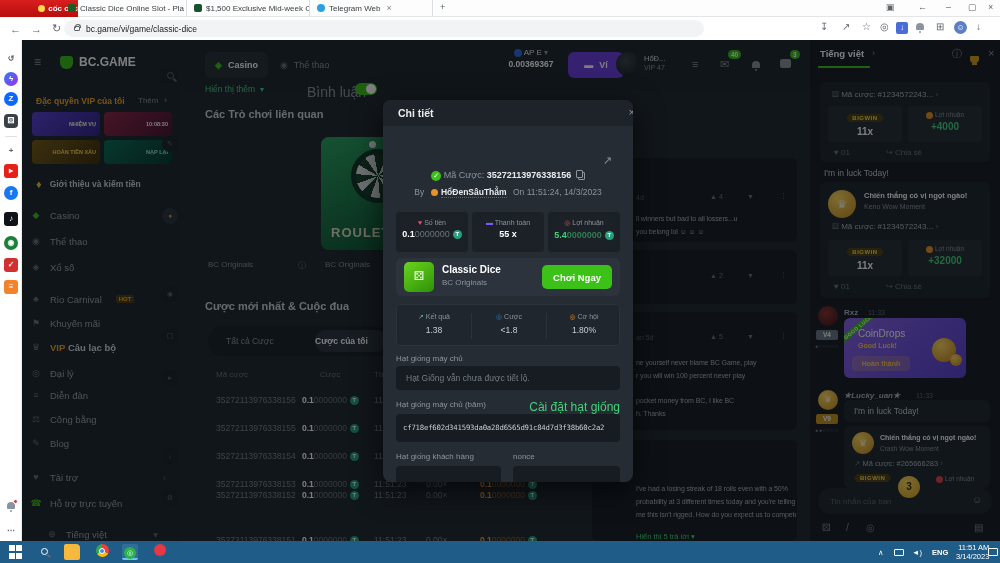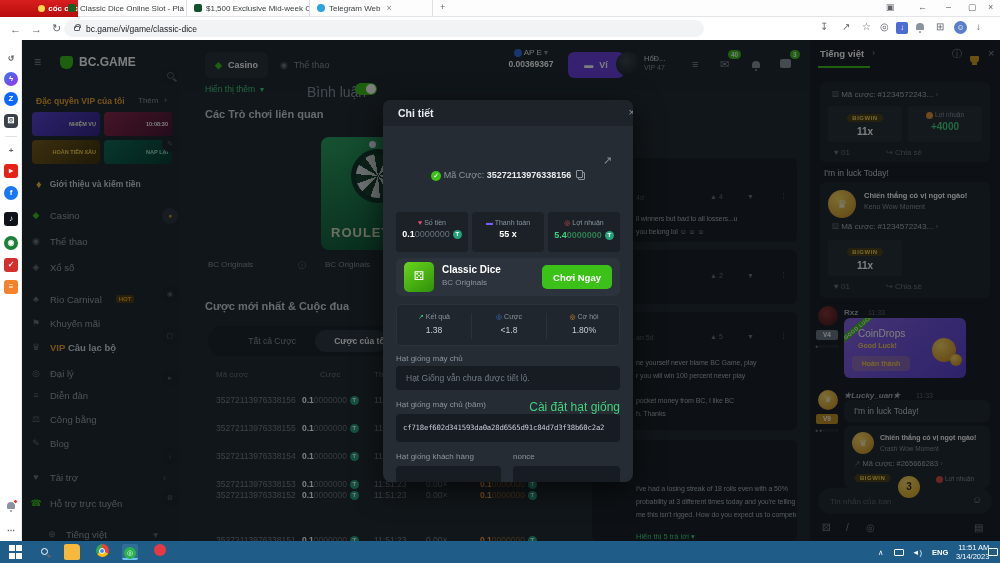--- a/index.html
+++ b/index.html
@@ -43,21 +43,21 @@
 .pill{position:absolute;top:12px;height:26px;border-radius:6px;display:flex;align-items:center;gap:6px;padding:0 10px;font-size:9px}
 .badge{position:absolute;background:#3bc117;color:#fff;font-size:6.5px;font-weight:bold;border-radius:6px;padding:1px 3px}
 .hic{position:absolute;top:18px;color:#8b949e;font-size:11px}
 
 .bcmain{position:absolute;left:158px;top:50px;width:630px;height:451px;z-index:1}
 .gamecard{position:absolute;top:47px;width:111px;height:113px;border-radius:8px;overflow:hidden}
 .gtitle{position:absolute;left:10px;bottom:10px;font-size:13px;font-weight:bold;letter-spacing:1px;color:rgba(255,243,214,.85)}
 .prov{position:absolute;font-size:8px;color:#8b949e}
 .sect{position:absolute;font-size:11px;font-weight:bold;color:#cfd5da}
 .tabbar{position:absolute;left:28px;top:236px;width:420px;height:30px;background:#1a2026;border-radius:16px}
-.btab{position:absolute;top:4px;height:22px;line-height:22px;font-size:8.5px;color:#8b949e;text-align:right}
+.btab{position:absolute;top:4px;height:22px;line-height:22px;font-size:8.5px;color:#8b949e;text-align:left}
 .btab.on{background:#2b333c;border-radius:12px;color:#fff;font-weight:bold}
 .thead{position:absolute;font-size:8px;color:#6b7480}
 .trow{position:absolute;left:28px;width:540px;height:28px;line-height:28px;font-size:8.5px}
 .trow span{position:absolute;top:0}
 .c-id{left:8px;color:#7a828c}
 .c-bet{left:94px;color:#fff;font-weight:bold}
 .c-betd{color:#6b737c;font-weight:normal}
 .c-time{left:166px;color:#7a828c}
 .c-mult{left:218px;color:#7a828c}
 .c-p{left:272px;color:#ff9a3d;font-weight:bold}
@@ -443,20 +443,24 @@
       </div>
 
       <span class="abs" style="left:14px;top:128px;color:#c6cdd4;font-size:8.5px">I'm in luck Today!</span>
 
       <div class="wcard" style="top:142px;height:116px">
         <span class="abs goldav" style="left:8px;top:8px;width:28px;height:28px;font-size:11px;line-height:28px">♛</span>
         <span class="abs" style="left:44px;top:9px;color:#fff;font-size:7.5px;font-weight:bold">Chiến thắng có vị ngọt ngào!</span>
         <span class="abs" style="left:44px;top:21px;color:#8b949e;font-size:7px">Keno Wow Moment</span>
         <span class="betrow" style="left:12px;top:40px"><span style="color:#6b7480">⚄</span> <span>Mã cược: #1234572243...</span> <span style="color:#6b7480">›</span></span>
         <div class="cell" style="left:8px;top:58px"><span class="bigwin" style="margin-top:4px">BIGWIN</span><div class="wv">11x</div></div>
+        <div class="cell" style="left:88px;top:58px">
+            <div class="wlab" style="margin-top:5px"><span class="ocoin"></span><span>Lợi nhuận</span></div>
+            <div class="wp">+32000</div>
+          </div>
         <span class="act" style="left:14px;top:100px"><span>♥</span> <span>01</span></span>
         <span class="act" style="left:66px;top:100px"><span>↪</span> <span>Chia sẻ</span></span>
       </div>
 
       <span class="abs" style="left:8px;top:266px;width:20px;height:20px;border-radius:50%;background:radial-gradient(circle at 40% 35%,#8c3030,#3a1414)"></span>
       <span class="abs" style="left:34px;top:268px;color:#aab3bb;font-size:8px;font-weight:bold">Rxz</span>
       <span class="abs" style="left:58px;top:269px;color:#5c656e;font-size:7px">11:33</span>
       <span class="lvl" style="left:6px;top:290px;background:#6d7683">V4</span>
       <span class="dots" style="left:5px;top:303px">●○○○○○</span>
       <div class="cdcard">
@@ -509,20 +513,27 @@
       <div class="mhead">
         <span class="mtitle">Chi tiết</span>
         <span class="mclose">×</span>
       </div>
       <span class="abs" style="left:220px;top:54px;color:#8b949e;font-size:11px">↗</span>
       <div class="abs" style="left:0;top:70px;width:250px;text-align:center;font-size:9px">
         <span class="vcheck">✓</span>
         <span style="color:#8b949e">Mã Cược:</span>
         <b style="color:#e8eaed">35272113976338156</b>
         <span class="copyic"><i></i></span>
+      </div>
+      <div class="abs" style="left:0;top:87px;width:250px;text-align:center;font-size:8.5px;color:#8b949e">
+        <span>By</span>
+        <span style="display:inline-block;width:7px;height:7px;border-radius:50%;background:#e8912d;vertical-align:middle;margin:0 1px 0 4px"></span>
+        <b style="color:#e8eaed;border-bottom:1px dotted #5c656e">HổĐenSâuThẳm</b>
+        <span style="margin-left:4px">On</span>
+        <span>11:51:24, 14/3/2023</span>
       </div>
 
       <div class="mcell" style="left:13px">
         <div class="l"><span style="color:#e84d6f">♥</span> <span>Số tiền</span></div>
         <div class="v"><b>0.1</b><span class="dimtx">0000000</span><span class="tcoin">T</span></div>
       </div>
       <div class="mcell" style="left:89px">
         <div class="l"><span style="color:#7a5cf0">▬</span> <span>Thanh toán</span></div>
         <div class="v">55 x</div>
       </div>

